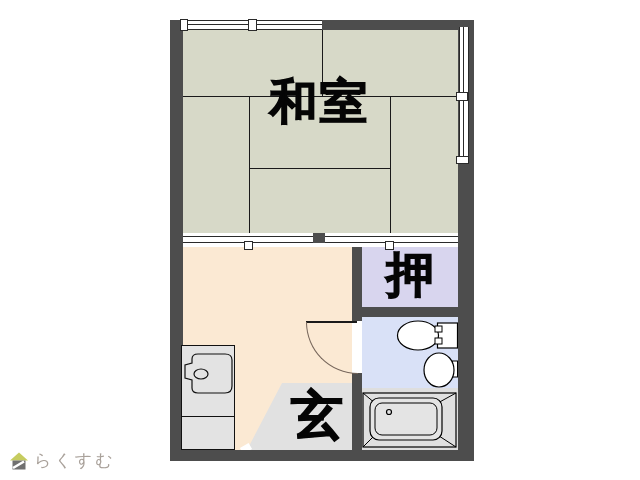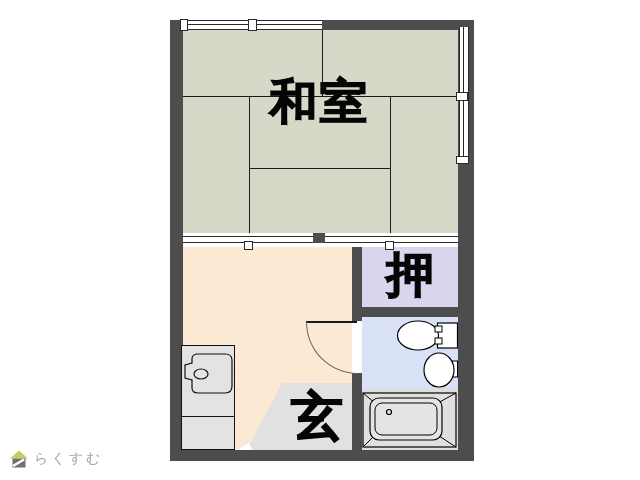--- a/index.html
+++ b/index.html
@@ -1,30 +1,30 @@
 <!DOCTYPE html>
 <html><head>
 <meta charset="utf-8">
 <style>
   html,body{margin:0;padding:0;background:#fff;}
   #stage{position:relative;width:543px;height:480px;background:#ffffff;overflow:hidden;
-         font-family:Liberation Sans, sans-serif;}
+         font-family:Liberation Serif, serif;}
   .abs{position:absolute;box-sizing:border-box;}
   .wall{background:#4d4d4d;}
   .room{position:absolute;box-sizing:border-box;}
   .tline{position:absolute;background:#1a1a1a;}
   .winline{background:#2a2a2a;position:absolute;}
   .tick{position:absolute;background:#fff;border:1px solid #2a2a2a;box-sizing:border-box;}
   .label{position:absolute;color:#050505;font-weight:700;text-align:center;
          -webkit-text-stroke:1.2px #050505;}
   .tatami-label{line-height:52px;letter-spacing:2px;}
   .arc{position:absolute;border-left:1px solid #75655a;border-bottom:1px solid #75655a;
        border-bottom-left-radius:100% 100%;}
   .wm{position:absolute;display:flex;align-items:center;gap:5px;}
-  .wm-text{font-size:14px;letter-spacing:3px;font-weight:400;}
+  .wm-text{font-size:17px;letter-spacing:3px;font-weight:400;}
 </style>
 </head>
 <body>
 
 <div id="stage">
 
   <div class="room" style="left: 181px; top: 29px; width: 277px; height: 205px; background-color: rgb(215, 217, 200);"></div>
   <div class="room" style="left: 181px; top: 247px; width: 171px; height: 203px; background-color: rgb(251, 233, 211);"></div>
   <div class="room" style="left: 362px; top: 247px; width: 96px; height: 60px; background-color: rgb(216, 213, 238);"></div>
   <div class="room" style="left: 362px; top: 317px; width: 96px; height: 71px; background-color: rgb(217, 225, 247);"></div>

